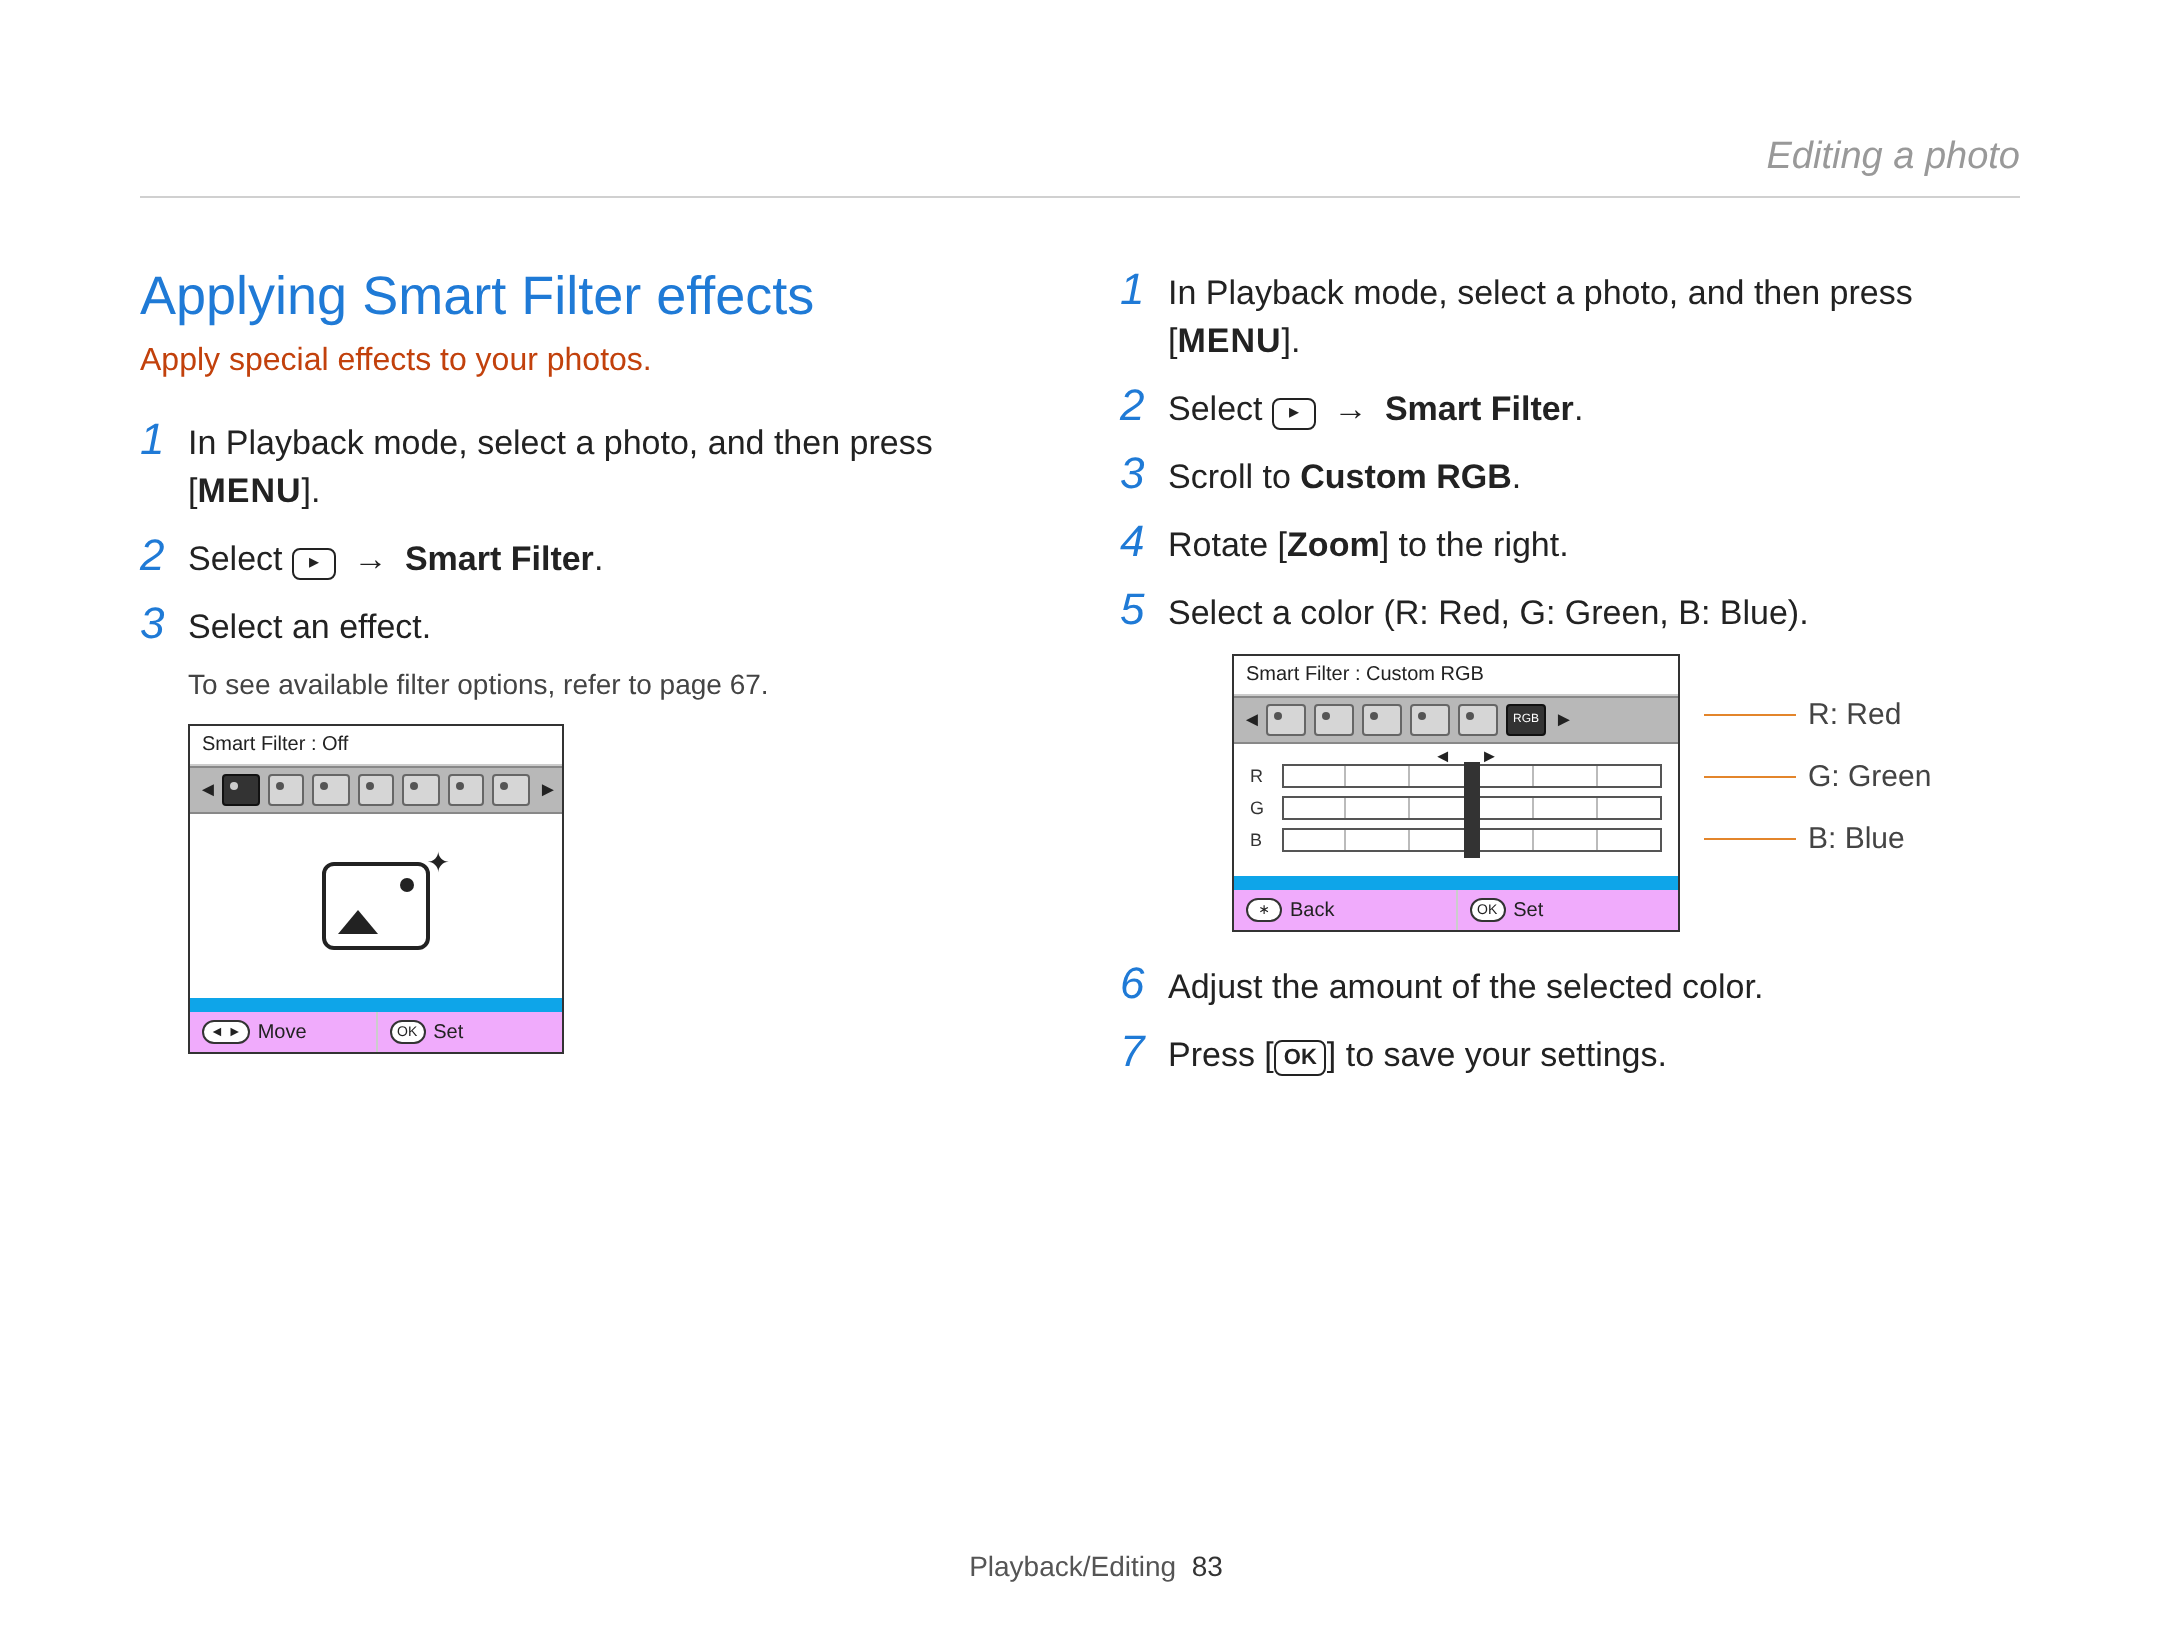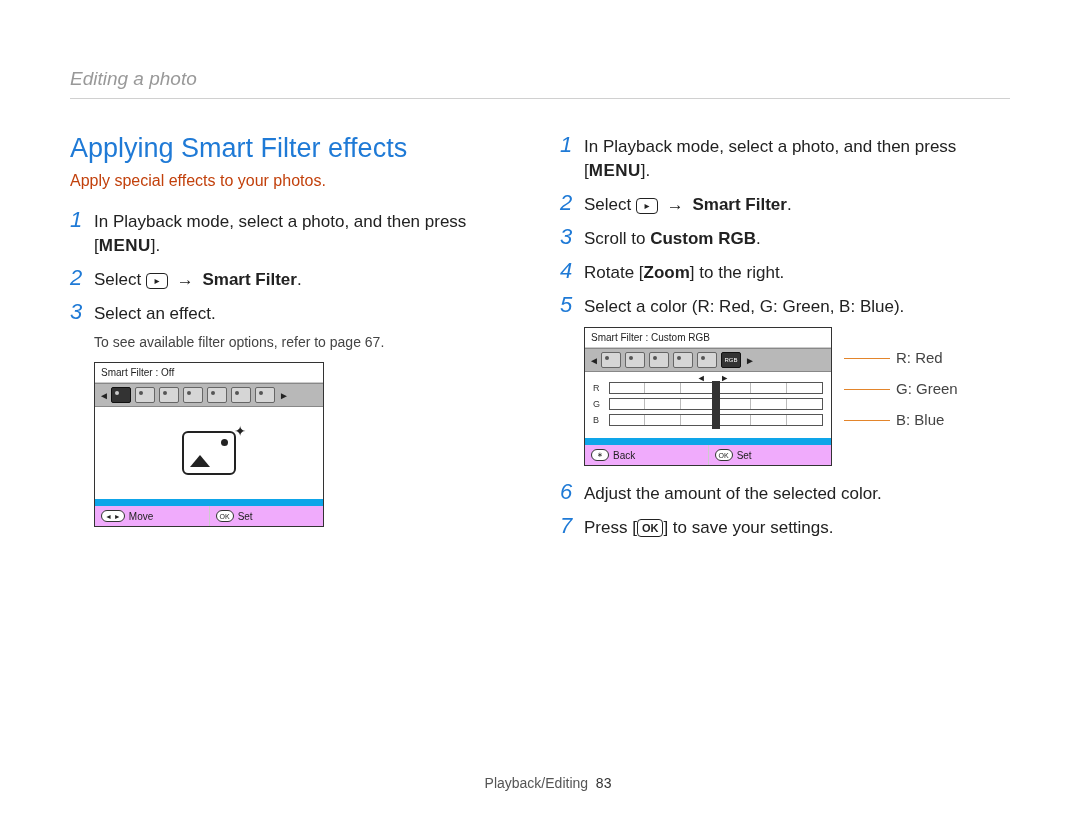--- a/index.html
+++ b/index.html
@@ -1,36 +1,36 @@
 <!DOCTYPE html>
 <html><head>
 <meta charset="utf-8">
 <style>
   * { box-sizing: border-box; margin: 0; padding: 0; }
   html, body { width: 1080px; height: 815px; background: #fff; font-family: Arial, Helvetica, sans-serif; color: #222; }
   .page { width: 1080px; height: 815px; padding: 68px 70px 0 70px; position: relative; }
-  .header-title { color: #999; font-size: 19px; font-style: italic; font-weight: 400; padding-bottom: 8px; border-bottom: 1px solid #d0d0d0; margin-bottom: 34px; }
+  .header-title { color: #999; font-size: 19px; font-style: italic; font-weight: 400; padding-bottom: 8px; border-bottom: 1px solid #d0d0d0; margin-bottom: 34px; text-align: right; }
   .cols { display: flex; gap: 40px; }
   .col { flex: 1 1 0; }
   .h1 { color: #1f7ad6; font-size: 27px; font-weight: 400; margin-bottom: 8px; }
   .intro { font-size: 16px; color: #c2410c; margin-bottom: 18px; }
   .step { display: flex; align-items: flex-start; margin-bottom: 8px; }
   .step .num { width: 24px; color: #1f7ad6; font-style: italic; font-size: 22px; line-height: 24px; }
   .step .body { flex: 1; font-size: 17px; line-height: 24px; padding-top: 2px; }
   .menu-box { font-weight: bold; letter-spacing: 0.5px; }
   .bracket { font-weight: normal; }
   .btn-glyph { display: inline-flex; align-items: center; justify-content: center; width: 22px; height: 16px; border: 1.6px solid #222; border-radius: 4px; font-size: 10px; position: relative; top: -1px; }
   .arrow { padding: 0 4px; }
   .bold { font-weight: bold; }
   .subnote { font-size: 14px; color: #444; margin: 4px 0 12px 24px; }
   
   .pill { display: inline-block; background: #2b2b2b; color: #fff; border-radius: 14px; padding: 5px 14px 6px 14px; font-size: 15px; font-weight: bold; margin-bottom: 16px; }
   
   .screen-wrap { display: flex; align-items: flex-start; margin-left: 24px; margin-top: 6px; }
-  .screen { border: 1.5px solid #333; width: 230px; background: #fff; font-family: Arial, sans-serif; }
+  .screen { border: 1.5px solid #333; width: 188px; background: #fff; font-family: Arial, sans-serif; }
   .screen-title { font-size: 10px; padding: 4px 6px; border-bottom: 1px solid #ccc; }
   .icon-strip { display: flex; align-items: center; background: #b8b8b8; border-top: 1px solid #888; border-bottom: 1px solid #888; padding: 3px 4px; gap: 4px; }
   .chev { width: 8px; text-align: center; font-size: 10px; color: #222; }
   .ficon { width: 20px; height: 16px; border: 1px solid #666; border-radius: 2px; background: #d6d6d6; position: relative; }
   .ficon.sel { background: #333; border-color: #111; }
   .ficon .dot { position:absolute; width:4px; height:4px; background:#555; border-radius:50%; top:3px; left:3px; }
   .ficon.sel .dot { background:#ccc; }
   .screen-main { height: 92px; display:flex; align-items:center; justify-content:center; }
   .pic-icon { width: 54px; height: 44px; border: 2.5px solid #222; border-radius: 6px; position: relative; }
   .pic-icon::before { content:""; position:absolute; left:6px; bottom:6px; width:0; height:0; border-left:10px solid transparent; border-right:10px solid transparent; border-bottom:12px solid #222; }
@@ -173,21 +173,21 @@
         </div>
       </div>
 
       <div class="step">
         <div class="num">5</div>
         <div class="body">Select a color (R: Red, G: Green, B: Blue).</div>
       </div>
 
       
       <div class="screen-wrap">
-        <div class="screen" style="width:248px;">
+        <div class="screen" style="width:224px;margin-left:32px;">
           <div class="screen-title">Smart Filter : Custom RGB</div>
           <div class="icon-strip">
             <div class="chev">◄</div>
             <div class="ficon">
                 <div class="dot"></div>
               </div>
             <div class="ficon">
                 <div class="dot"></div>
               </div>
             <div class="ficon">

